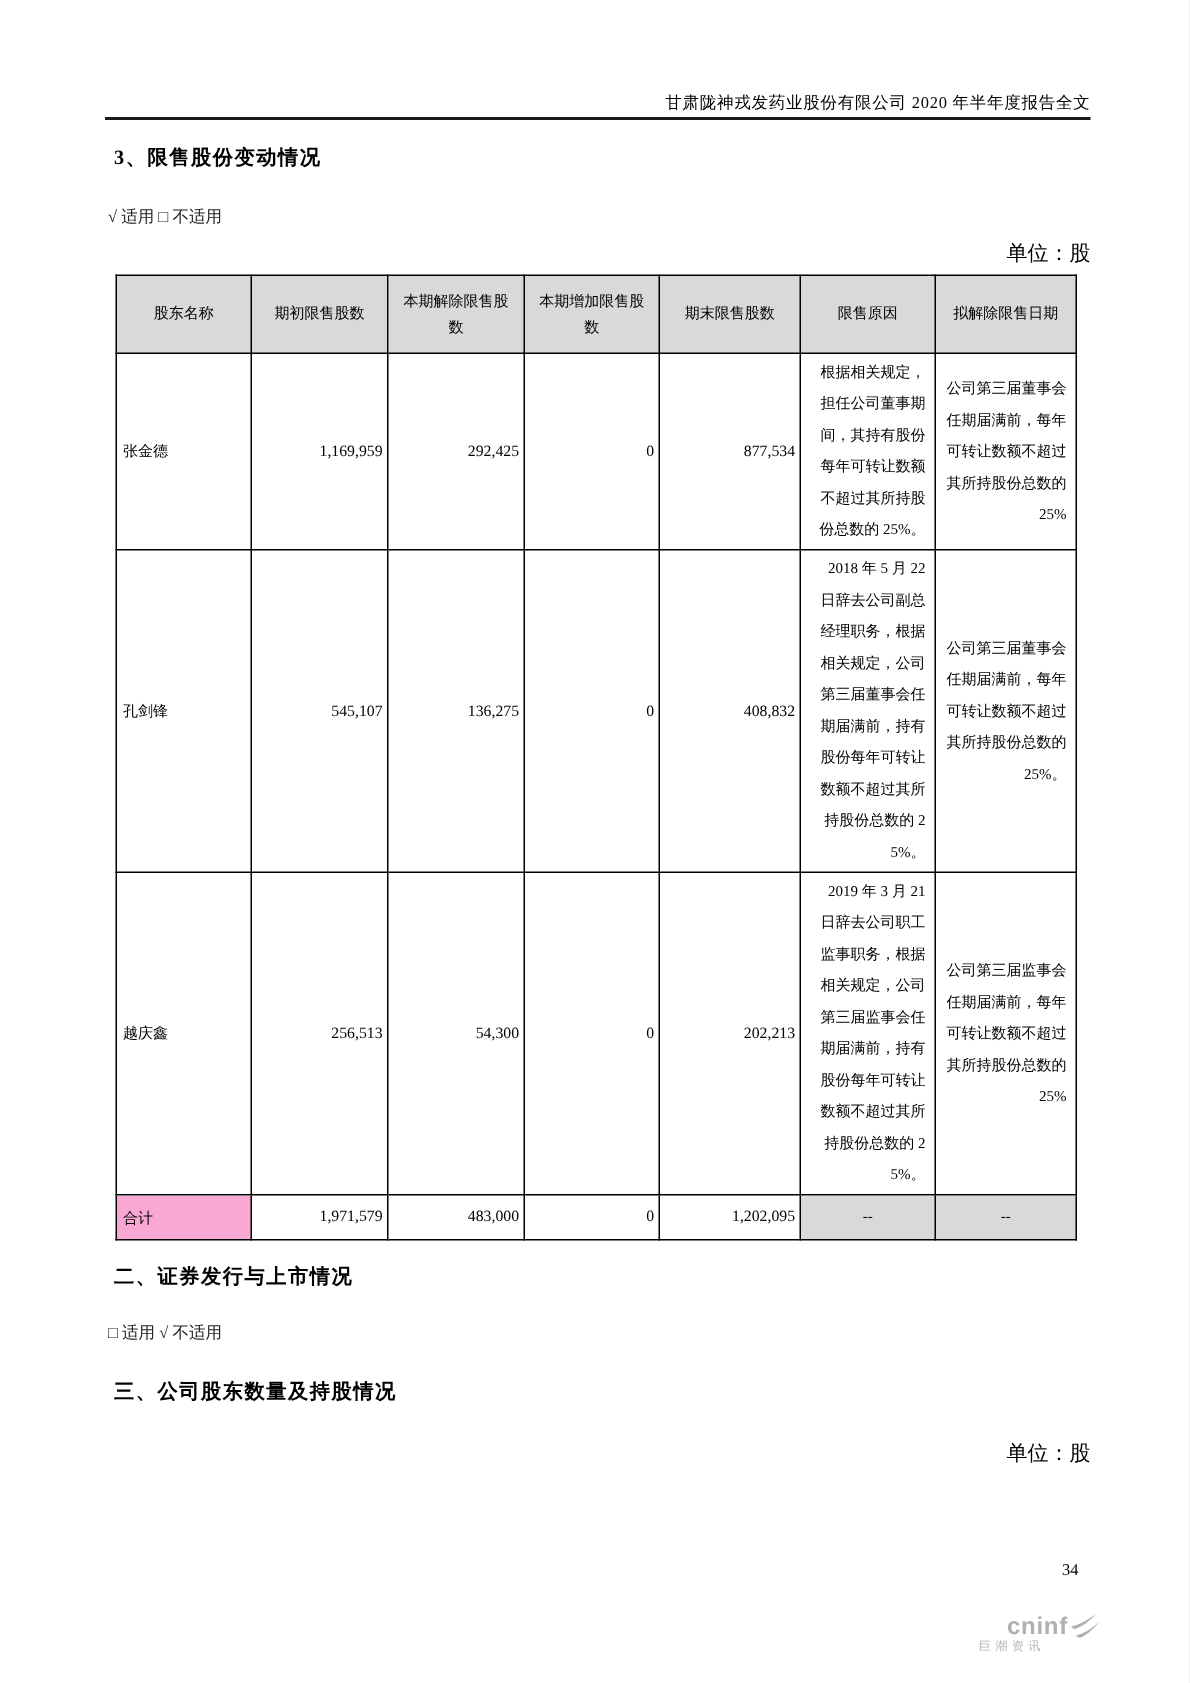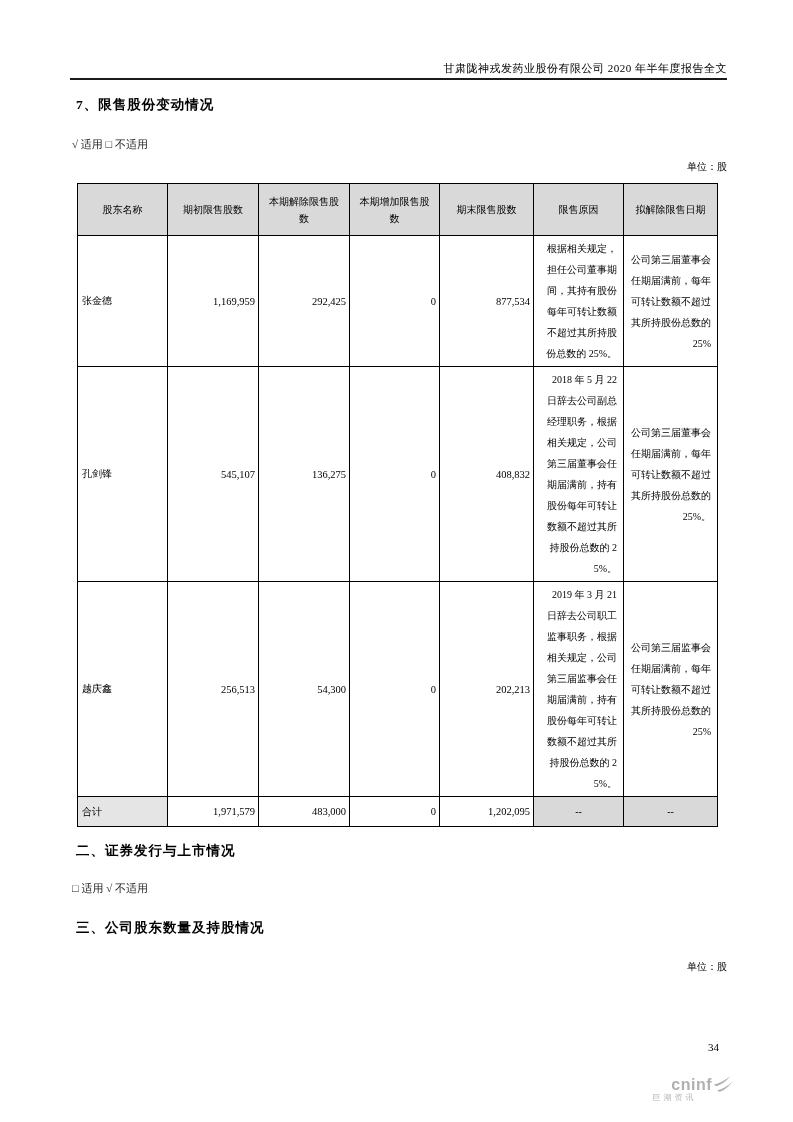--- a/index.html
+++ b/index.html
@@ -29,21 +29,21 @@
   .sec-title.t2 { top:842px; }
   .sec-title.t3 { top:919px; }
   .applicability {
     position:absolute; left:72px;
     font-size:11px; color:#222;
   }
   .applicability.a1 { top:137px; }
   .applicability.a2 { top:881px; }
   .unit-label {
     position:absolute; right:66px;
-    font-size:10px;
+    font-size:14px;
   }
   .unit-label.u1 { top:160px; }
   .unit-label.u2 { top:960px; }
 
   table.grid {
     position:absolute; left:77px;
     border-collapse:collapse; table-layout:fixed;
     font-size:10px;
   }
   table.grid td {
@@ -61,21 +61,21 @@
     padding:1px 6px;
   }
   .main-table tr.hdr { height:52px; }
   .main-table tr.r1 { height:127px; }
   .main-table tr.r2 { height:211px; }
   .main-table tr.r3 { height:213px; }
   .main-table tr.rt { height:30px; }
   .main-table td.name { text-align:left; padding-left:4px; }
   .main-table td.num { text-align:right; padding-right:3px; font-size:10.5px; }
   .main-table td.reason { text-align:right; line-height:21px; padding:2px 6px; }
-  .main-table td.gray { background:#e5e5e5;font-family:Liberation Serif, serif; }
+  .main-table td.gray { background:#f9a8d4;font-family:Liberation Serif, serif; }
   .main-table td.dash { text-align:center; background:#d9d9d9; }
 
   .bottom-table { top:982px; width:640px; }
   .bottom-table tr { height:28px; }
   .bottom-table td.lbl { background:#d9d9d9; text-align:left; padding-left:4px; }
   .bottom-table td.val { text-align:right; padding-right:3px; font-size:10.5px; }
 
   .page-number {
     position:absolute; top:1041px; right:74px;
     font-size:11px;
@@ -98,21 +98,21 @@
   }
 </style>
 </head>
 <body>
 
 <div class="page">
 
   <div class="doc-header">甘肃陇神戎发药业股份有限公司 2020 年半年度报告全文</div>
   <div class="header-rule"></div>
 
-  <div class="sec-title t1">7、限售股份变动情况</div>
+  <div class="sec-title t1">3、限售股份变动情况</div>
   <div class="applicability a1">√ 适用 □ 不适用</div>
   <div class="unit-label u1">单位：股</div>
 
   <table class="grid main-table">
     <colgroup>
       <col style="width:90px">
         <col style="width:91px">
         <col style="width:91px">
       <col style="width:90px">
         <col style="width:94px">

